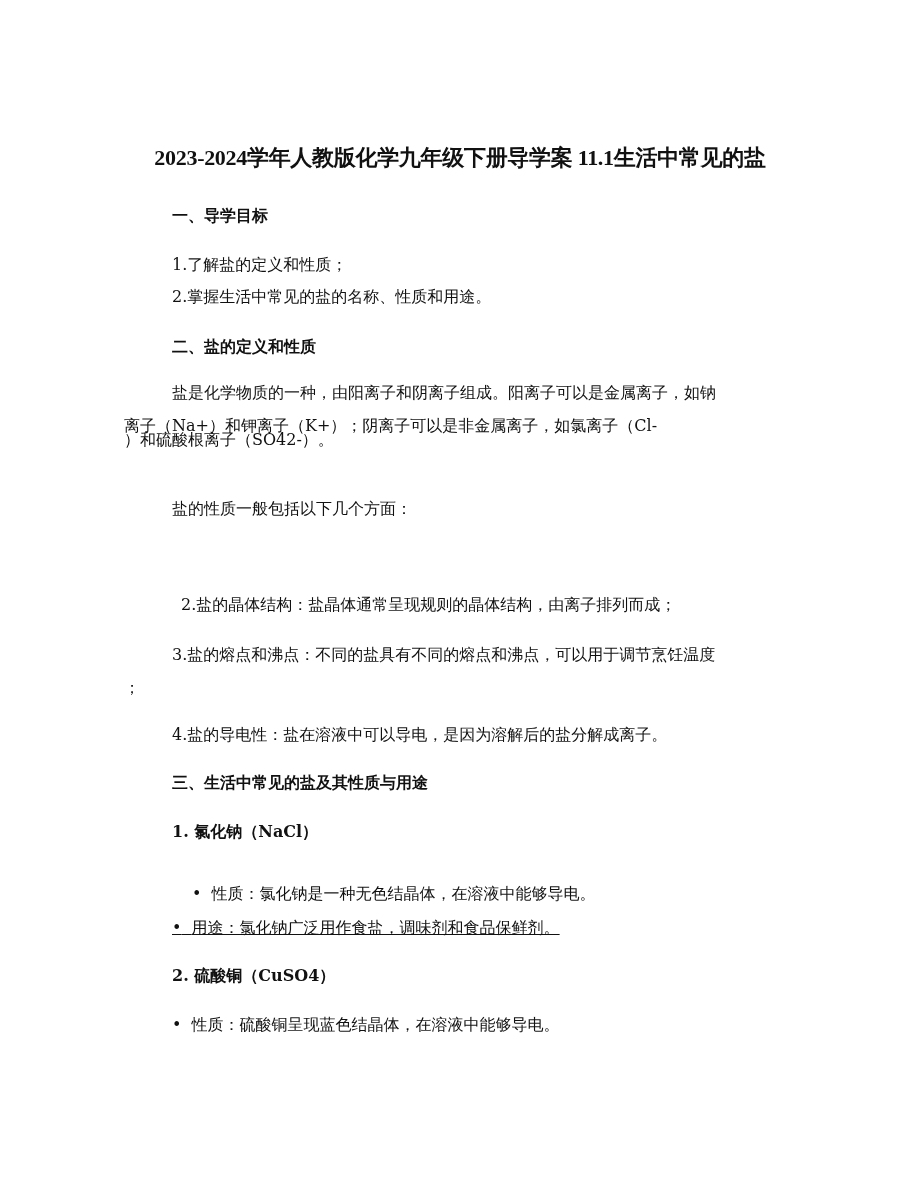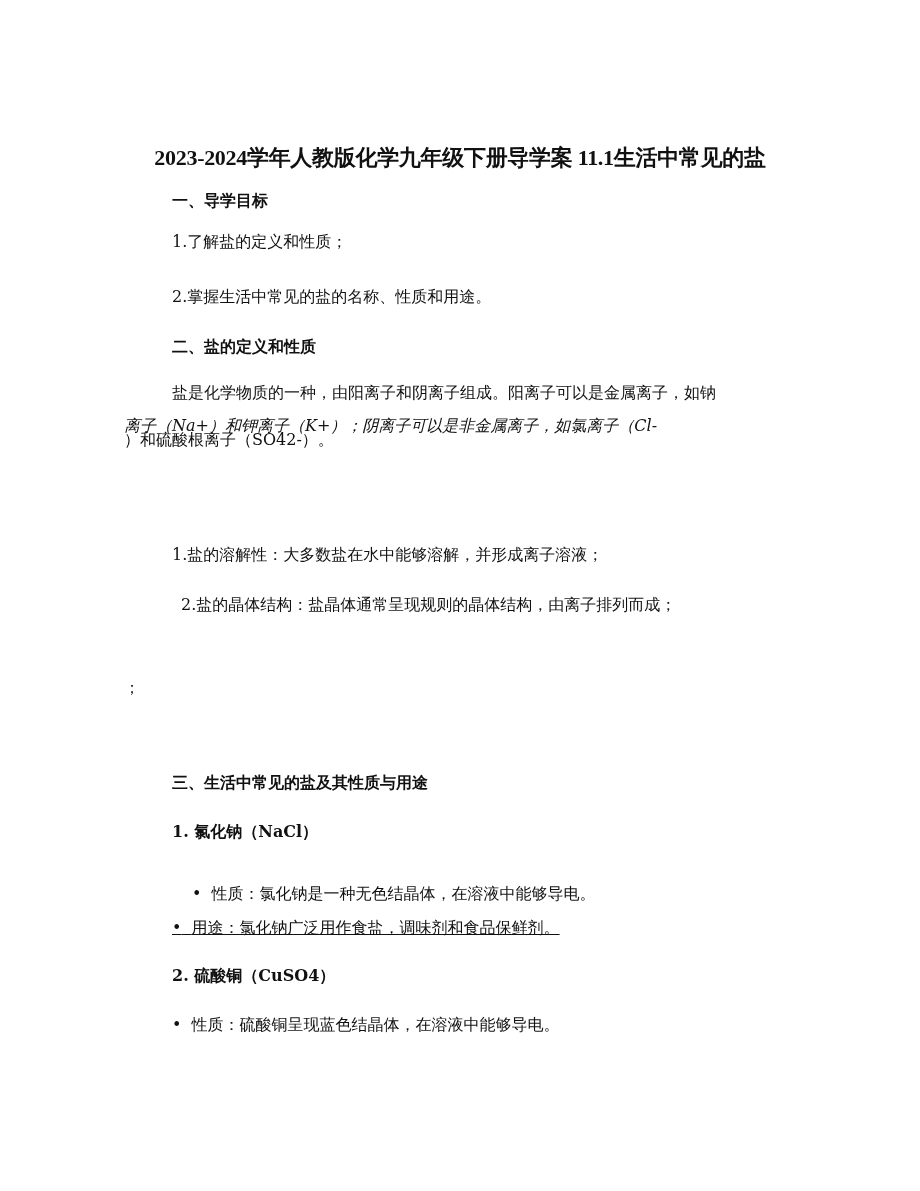--- a/index.html
+++ b/index.html
@@ -10,32 +10,34 @@
            font-family: "Liberation Serif", "DejaVu Serif", serif; font-weight: bold; font-size: 22px; letter-spacing: -0.3px; }
   .line { position: absolute; left: 172px; font-size: 16px; white-space: nowrap; line-height: 20px; }
   .h { font-weight: bold; }
 </style>
 </head>
 <body>
 
 <div class="page">
   <div class="title">2023-2024学年人教版化学九年级下册导学案 11.1生活中常见的盐</div>
 
-  <div class="line h" style="top:191px;text-align:right;">一、导学目标</div>
-  <div class="line" style="top:232px;text-align:center;">1.了解盐的定义和性质；</div>
+  <div class="line h" style="top:206px;text-align:right;">一、导学目标</div>
+  <div class="line" style="top:255px;text-align:center;">1.了解盐的定义和性质；</div>
   <div class="line" style="top:287px;">2.掌握生活中常见的盐的名称、性质和用途。</div>
 
   <div class="line h" style="top:337px;">二、盐的定义和性质</div>
   <div class="line" style="top:383px; left:172px;"><span style="padding-left:0px">盐是化学物质的一种，由阳离子和阴离子组成。阳离子可以是金属离子，如钠</span></div>
-  <div class="line" style="top:416px; left:124px;font-style:italic;">离子（Na+）和钾离子（K+）；阴离子可以是非金属离子，如氯离子（Cl-</div>
+  <div class="line" style="top:416px; left:124px;">离子（Na+）和钾离子（K+）；阴离子可以是非金属离子，如氯离子（Cl-</div>
   <div class="line" style="top:430px; left:124px;">）和硫酸根离子（SO42-）。</div>
 
-  <div class="line" style="top:545px;">1.盐的溶解性：大多数盐在水中能够溶解，并形成离子溶液；</div>
+  <div class="line" style="top:499px;">盐的性质一般包括以下几个方面：</div>
   <div class="line" style="top:595px;margin-left:9px;">2.盐的晶体结构：盐晶体通常呈现规则的晶体结构，由离子排列而成；</div>
+  <div class="line" style="top:645px;">3.盐的熔点和沸点：不同的盐具有不同的熔点和沸点，可以用于调节烹饪温度</div>
   <div class="line" style="top:678px; left:124px;">；</div>
+  <div class="line" style="top:725px;">4.盐的导电性：盐在溶液中可以导电，是因为溶解后的盐分解成离子。</div>
 
   <div class="line h" style="top:773px;">三、生活中常见的盐及其性质与用途</div>
 
   <div class="line h" style="top:822px;">1. 氯化钠（NaCl）</div>
   <div class="line" style="top:884px;margin-left:20px;"><span>•</span>&nbsp;&nbsp;<span>性质：氯化钠是一种无色结晶体，在溶液中能够导电。</span></div>
   <div class="line" style="top:918px;text-decoration:underline;"><span>•</span>&nbsp;&nbsp;<span>用途：氯化钠广泛用作食盐，调味剂和食品保鲜剂。</span></div>
 
   <div class="line h" style="top:966px;">2. 硫酸铜（CuSO4）</div>
   <div class="line" style="top:1015px;"><span>•</span>&nbsp;&nbsp;<span>性质：硫酸铜呈现蓝色结晶体，在溶液中能够导电。</span></div>
 </div>

